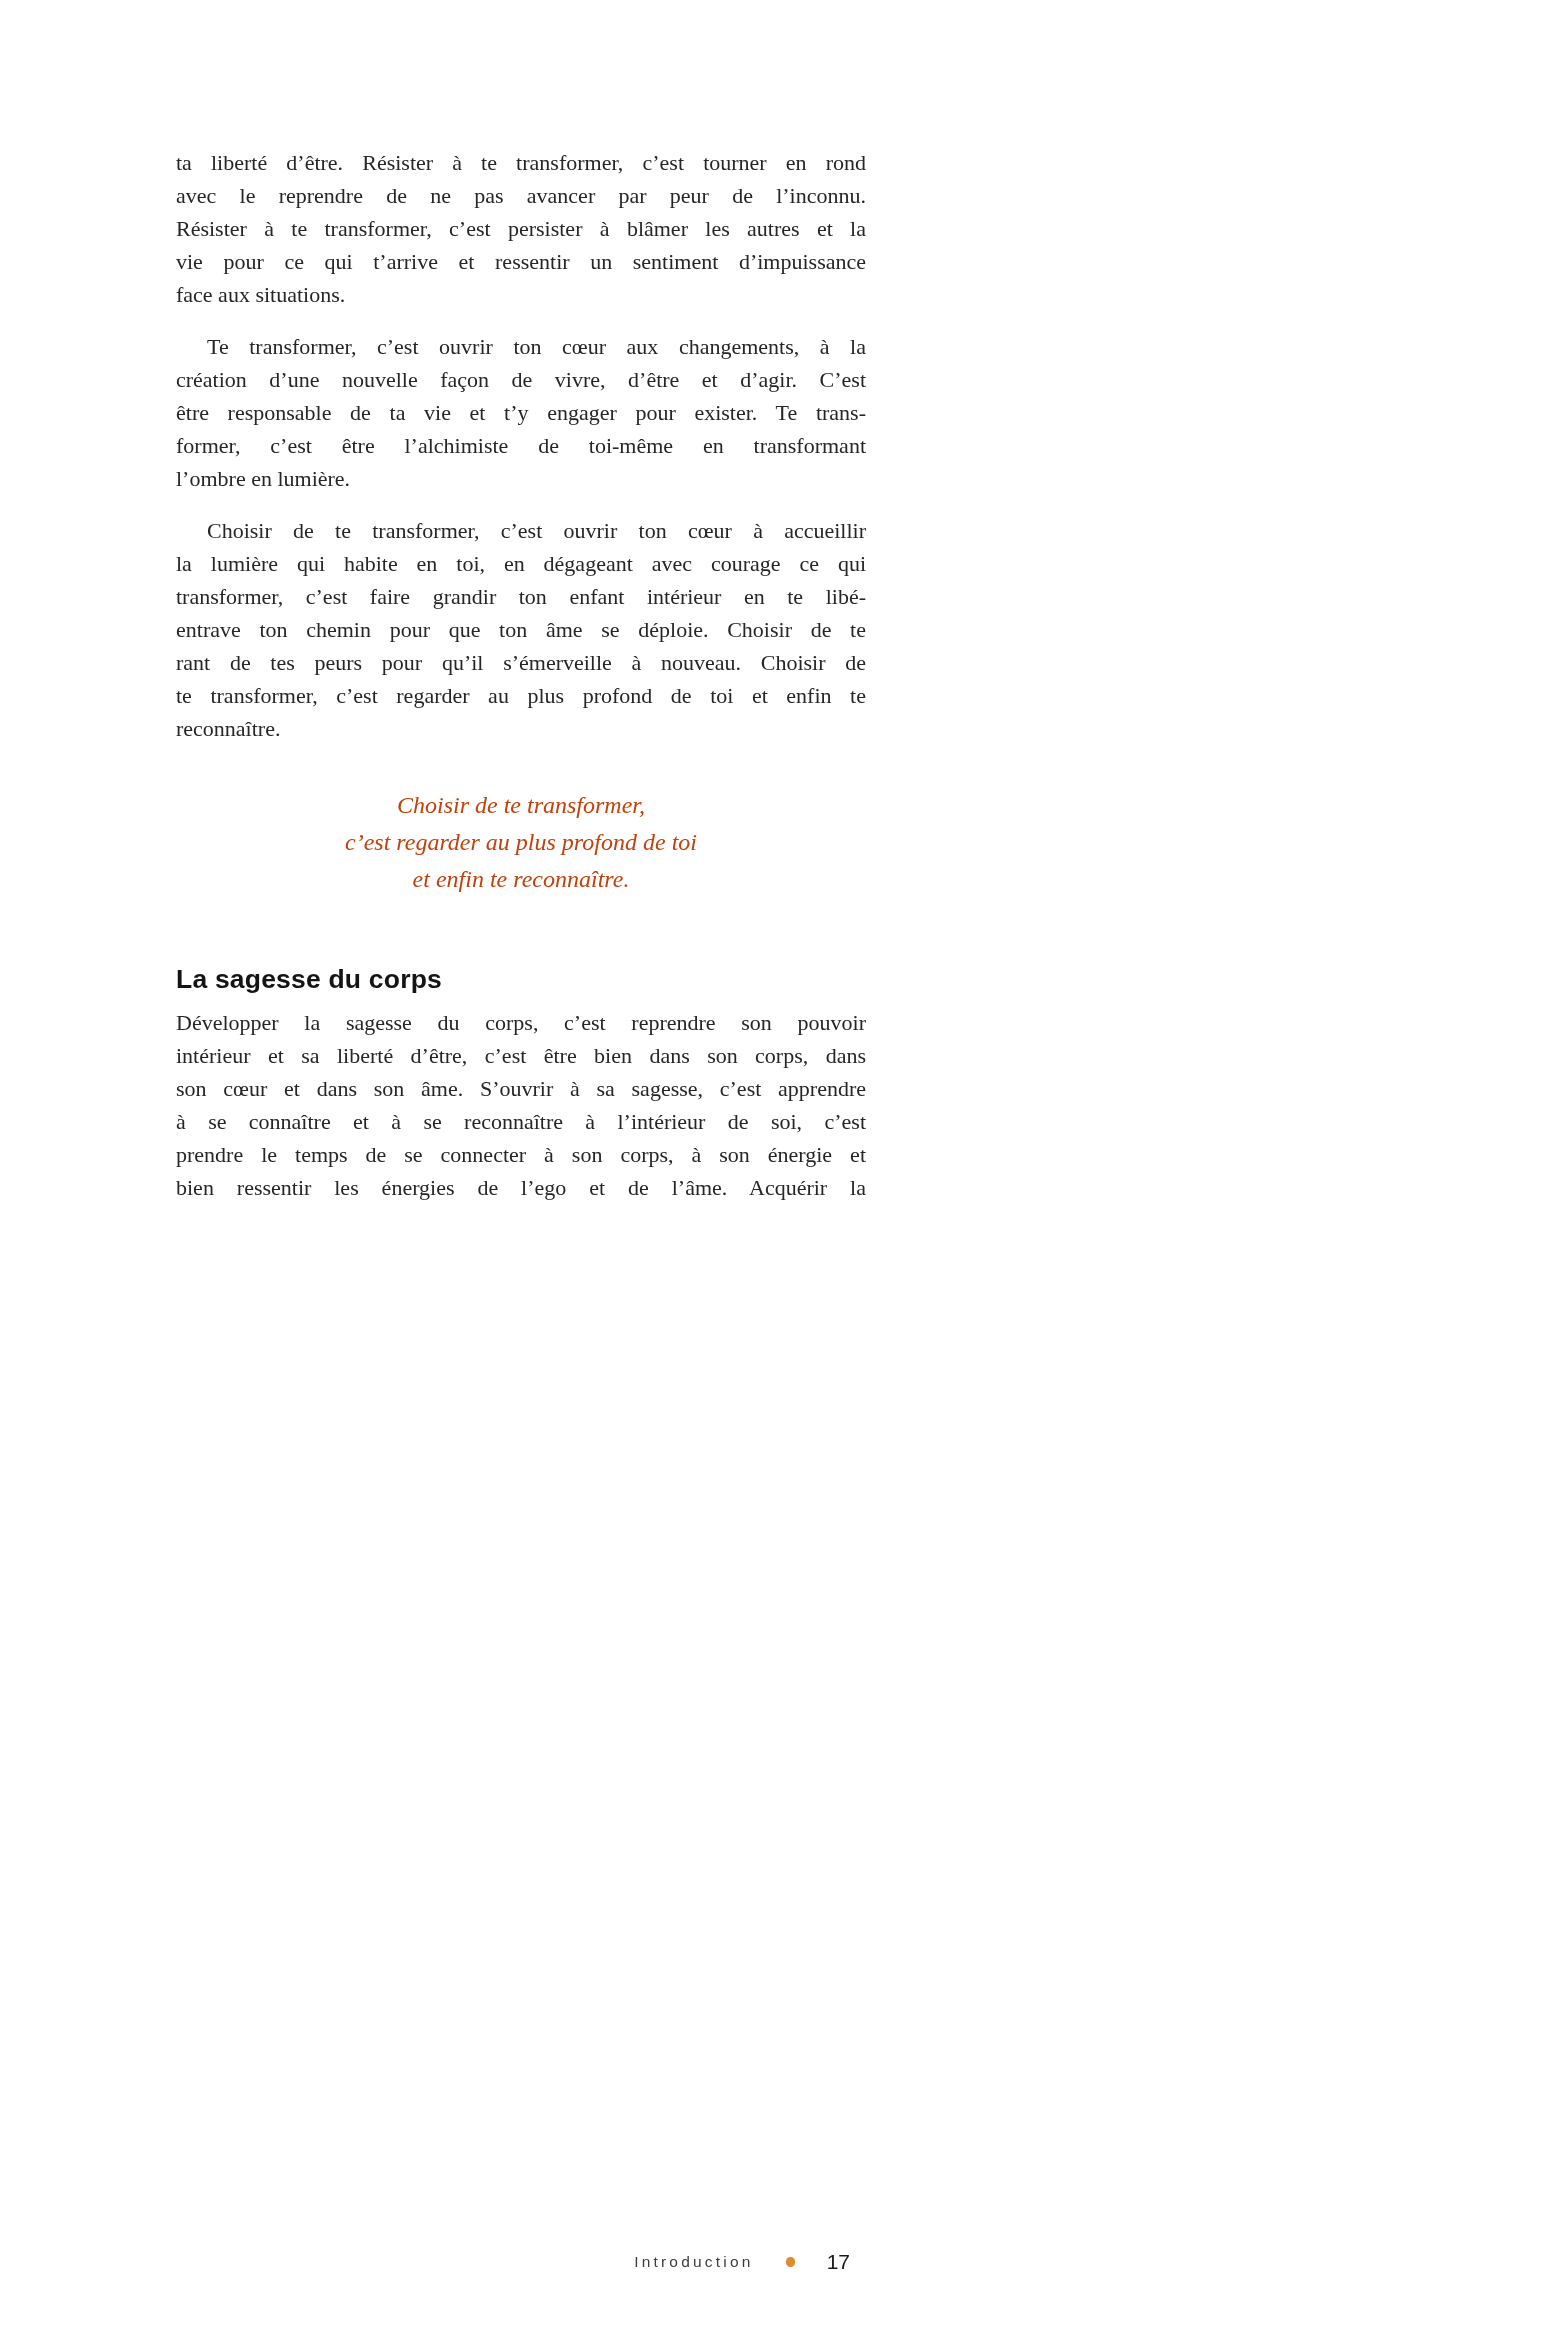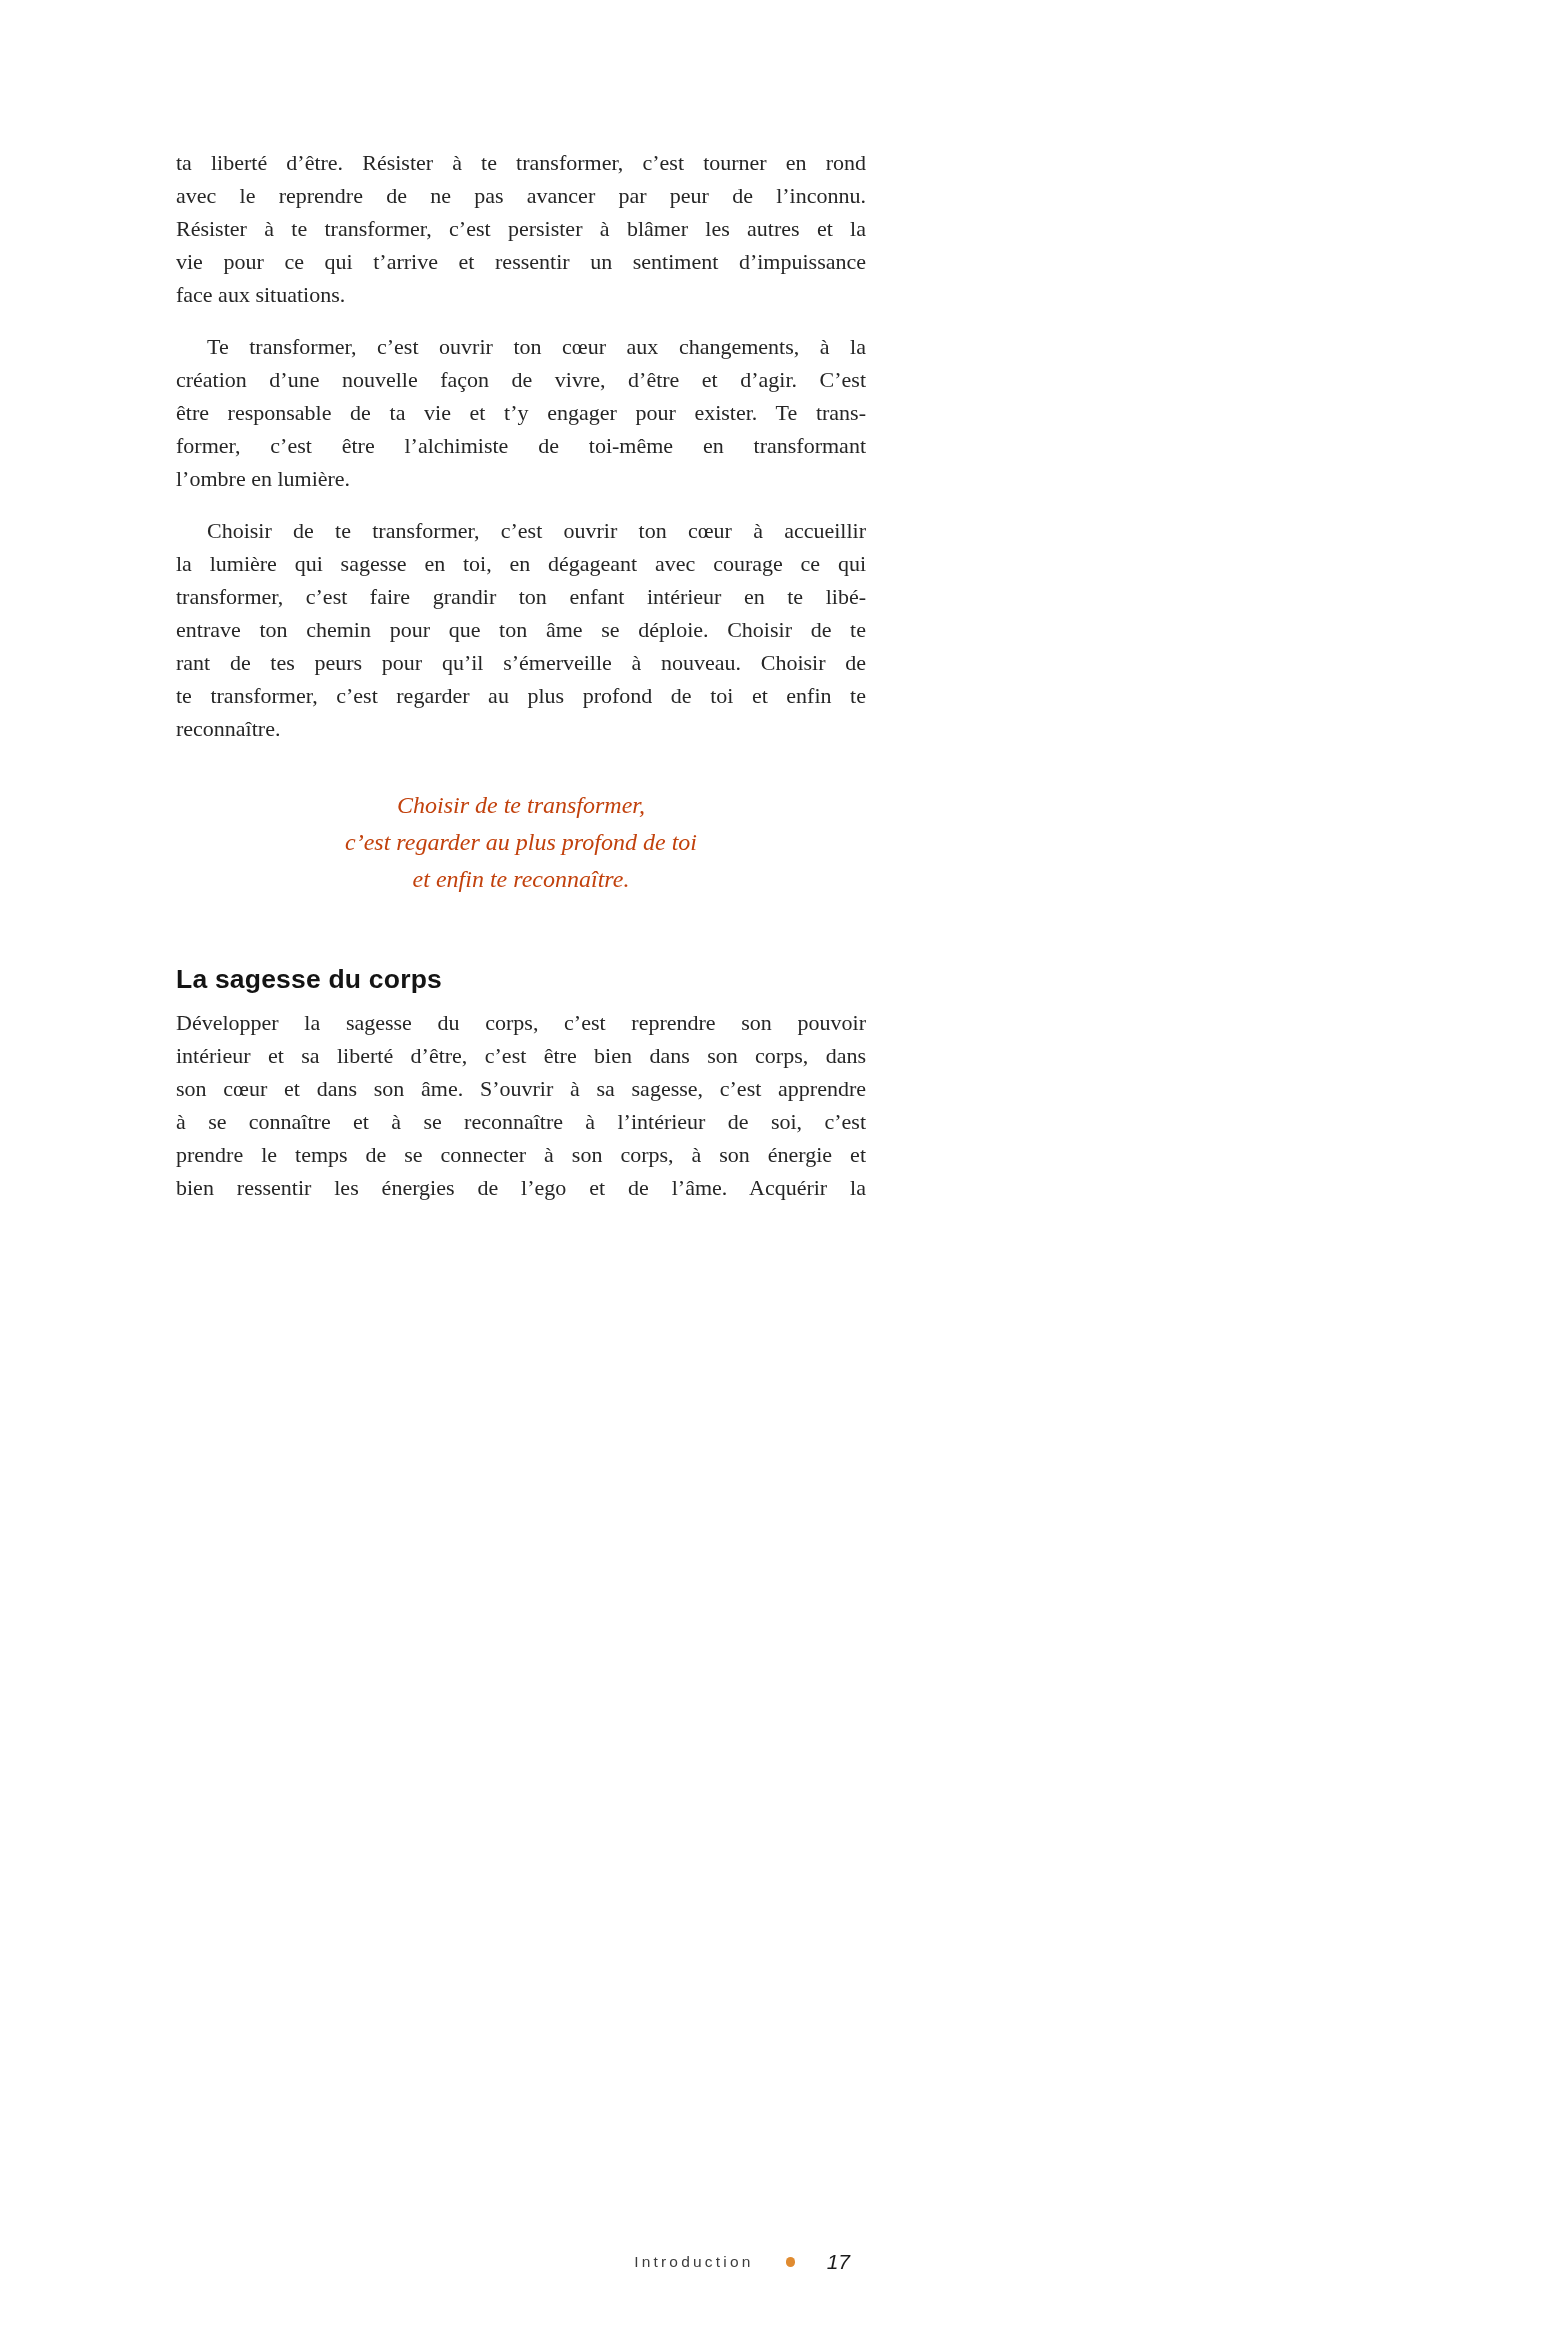--- a/index.html
+++ b/index.html
@@ -71,21 +71,20 @@
     width: 9.1px;
     height: 9.1px;
     border-radius: 50%;
     background: #e08b30;
     display: inline-block;
   }
   .footer-page {
     font-family: "Liberation Sans", "DejaVu Sans", sans-serif;
     font-size: 21px;
     color: #1b1b1b;
-    font-style: italic;
   }
 </style>
 </head>
 <body>
 
 <div class="page">
 
   <div class="text-block">
 
     <div class="para">
@@ -99,21 +98,21 @@
     <div class="para">
         <div class="line indent">Te transformer, c’est ouvrir ton cœur aux changements, à la</div>
         <div class="line">création d’une nouvelle façon de vivre, d’être et d’agir. C’est</div>
         <div class="line">être responsable de ta vie et t’y engager pour exister. Te trans-</div>
         <div class="line">former, c’est être l’alchimiste de toi-même en transformant</div>
         <div class="line end">l’ombre en lumière.</div>
       </div>
 
     <div class="para">
         <div class="line indent">Choisir de te transformer, c’est ouvrir ton cœur à accueillir</div>
-        <div class="line">la lumière qui sagesse en toi, en dégageant avec courage ce qui</div>
+        <div class="line">la lumière qui habite en toi, en dégageant avec courage ce qui</div>
         <div class="line">transformer, c’est faire grandir ton enfant intérieur en te libé-</div>
         <div class="line">entrave ton chemin pour que ton âme se déploie. Choisir de te</div>
         <div class="line">rant de tes peurs pour qu’il s’émerveille à nouveau. Choisir de</div>
         <div class="line">te transformer, c’est regarder au plus profond de toi et enfin te</div>
         <div class="line end">reconnaître.</div>
       </div>
 
     <div class="quote">
         <div class="quote-line">Choisir de te transformer,</div>
         <div class="quote-line">c’est regarder au plus profond de toi</div>

